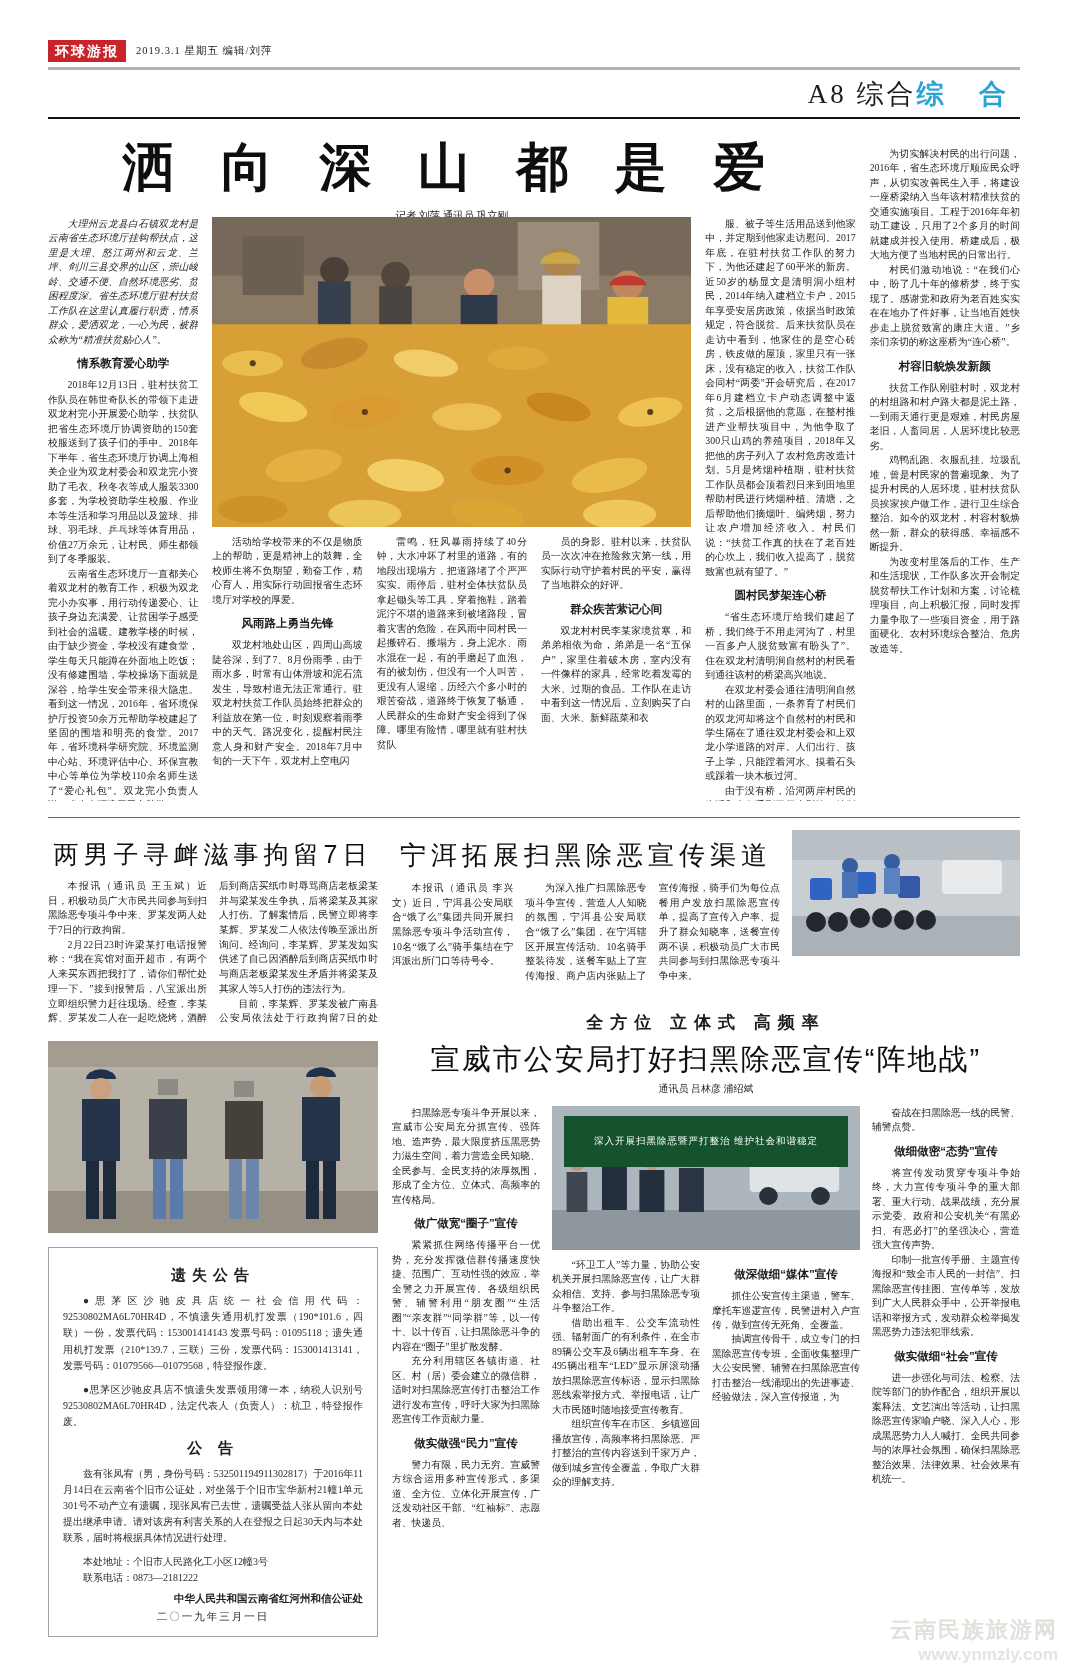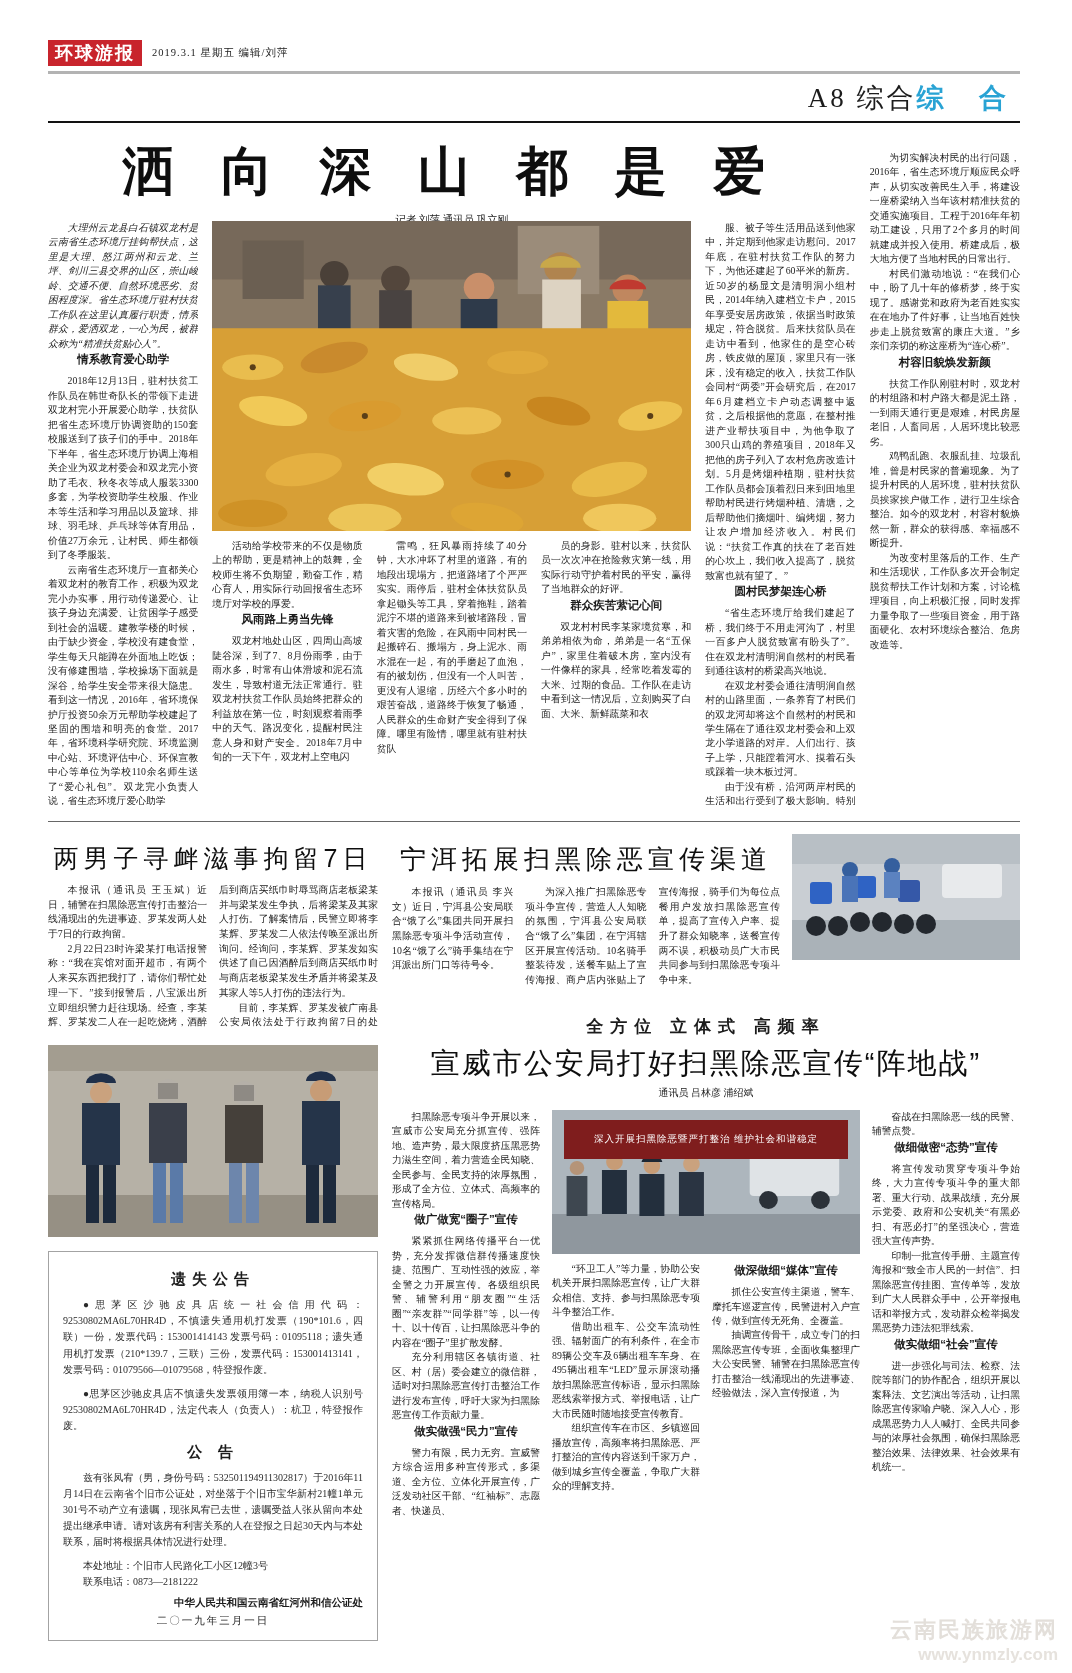--- a/index.html
+++ b/index.html
@@ -2,40 +2,40 @@
 <html><head>
 <meta charset="utf-8">
 <style>
   html,body{margin:0;padding:0;background:#e9e7e3;}
   #page{width:1072px;height:1673px;background:#fff;position:relative;overflow:hidden;
         font-family:"Liberation Serif","DejaVu Serif",serif;color:#1c1c1c;margin:0 auto;}
   .inner{padding:40px 52px 0 48px;}
 
   
   .mast-row{display:flex;align-items:center;gap:10px;border-bottom:3px solid #b3b3b3;padding-bottom:5px;}
-  .logo{background:#c8242c;color:#fff;font-weight:900;font-size:18px;line-height:1;
+  .logo{background:#c8242c;color:#fff;font-weight:900;font-size:14px;line-height:1;
         padding:4px 7px;letter-spacing:2px;font-family:"Liberation Sans","DejaVu Sans",sans-serif;}
   .dateline{font-size:10.5px;color:#222;letter-spacing:1px;}
   .page-row{display:flex;justify-content:flex-end;align-items:flex-end;
             border-bottom:2.5px solid #121212;padding:6px 0 5px;}
   .page-label{font-size:27px;letter-spacing:3px;font-weight:400;}
   .section-label{color:#29a3d4;font-weight:900;font-size:27px;letter-spacing:14px;
                  font-family:"Liberation Sans","DejaVu Sans",sans-serif;}
 
   
   .main-grid{display:grid;grid-template-columns:repeat(6,1fr);column-gap:14px;
              grid-template-rows:86px 318px 266px;margin-top:12px;}
   .headline-block{grid-column:1/6;grid-row:1;text-align:center;}
   h1.main-h{margin:2px 0 0;font-size:52px;font-weight:900;letter-spacing:16px;
             font-family:"Liberation Sans","DejaVu Sans",sans-serif;color:#0e0e0e;white-space:nowrap;}
   .byline{font-size:10.5px;margin-top:6px;color:#222;}
   .m-col{font-size:9.8px;line-height:1.48;text-align:justify;overflow:hidden;}
   .m-col p{margin:0;text-indent:2em;}
   .m-col .lead{font-style:italic;}
-  .subhead{text-align:center;font-weight:700;font-size:11.5px;margin:0 0 6px;text-indent:0;
+  .subhead{text-align:center;font-weight:700;font-size:11.5px;margin:8px 0 6px;text-indent:0;
            font-family:"Liberation Sans","DejaVu Sans",sans-serif;}
   .c1{grid-column:1;grid-row:2/4;}
   .c2{grid-column:2;grid-row:3;}
   .c3{grid-column:3;grid-row:3;}
   .c4{grid-column:4;grid-row:3;}
   .c5{grid-column:5;grid-row:2/4;}
   .c6{grid-column:6;grid-row:1/4;padding-top:16px;}
 
   .photo-frame{position:relative;overflow:hidden;background:#cbb27a;}
   .photo-main{grid-column:2/5;grid-row:2;margin-bottom:8px;}
@@ -66,22 +66,22 @@
           font-family:"Liberation Sans","DejaVu Sans",sans-serif;}
   h2.xw-h{font-size:29px;letter-spacing:2px;margin:6px 0 2px;}
   .xw-by{text-align:center;font-size:10px;margin:2px 0 10px;}
   .xw-grid{display:grid;grid-template-columns:repeat(4,1fr);column-gap:12px;
            grid-template-rows:152px auto;height:498px;overflow:hidden;}
   .xc1{grid-column:1;grid-row:1/3;}
   .xphoto{grid-column:2/4;grid-row:1;margin-bottom:8px;background:#adb6bd;}
   .xc2{grid-column:2;grid-row:2;}
   .xc3{grid-column:3;grid-row:2;}
   .xc4{grid-column:4;grid-row:1/3;}
-  .banner{position:absolute;top:10px;left:4%;width:92%;background:#7f1d1d;color:#fff;
-          font-size:9.5px;letter-spacing:1px;text-align:center;padding:13px 0;
+  .banner{position:absolute;top:10px;left:4%;width:92%;background:#14532d;color:#fff;
+          font-size:9.5px;letter-spacing:1px;text-align:center;padding:19px 0;
           font-family:"Liberation Sans","DejaVu Sans",sans-serif;}
 
   
   .notices{border:1px solid #a3a3a3;margin-top:14px;padding:10px 14px 12px;}
   .notice-h{text-align:center;font-size:15px;font-weight:700;letter-spacing:6px;margin:8px 0;}
   .notice-p{font-size:10px;line-height:1.62;text-indent:2em;text-align:justify;margin:0 0 8px;color:#2a2a2a;}
   .notice-line{font-size:10px;line-height:1.6;margin:0;text-indent:2em;color:#2a2a2a;}
   .notice-issuer{font-size:10.5px;font-weight:700;text-align:right;margin:6px 0 0;}
   .notice-date{font-size:10.5px;text-align:center;margin:4px 0 0;letter-spacing:2px;}
 
@@ -196,21 +196,21 @@
     </div>
 
     <hr class="rule">
 
     <div class="bottom">
 
       <div class="left-col">
         <div>
           <h2 class="art-h det-h">两男子寻衅滋事拘留7日</h2>
           <div class="flow-cols two">
-              <p>本报讯（通讯员 王玉斌）近日，辅警在扫黑除恶宣传打击整治一线涌现出的先进事迹、罗某发两人处于7日的行政拘留。</p>
+              <p>本报讯（通讯员 王玉斌）近日，积极动员广大市民共同参与到扫黑除恶专项斗争中来、罗某发两人处于7日的行政拘留。</p>
               <p>2月22日23时许梁某打电话报警称：“我在宾馆对面开超市，有两个人来买东西把我打了，请你们帮忙处理一下。”接到报警后，八宝派出所立即组织警力赶往现场。经查，李某辉、罗某发二人在一起吃烧烤，酒醉后到商店买纸巾时辱骂商店老板梁某并与梁某发生争执，后将梁某及其家人打伤。了解案情后，民警立即将李某辉、罗某发二人依法传唤至派出所询问。经询问，李某辉、罗某发如实供述了自己因酒醉后到商店买纸巾时与商店老板梁某发生矛盾并将梁某及其家人等5人打伤的违法行为。</p>
               <p>目前，李某辉、罗某发被广南县公安局依法处于行政拘留7日的处罚。</p>
             </div>
         </div>
 
         <div class="photo-frame photo-police">
           <svg viewBox="0 0 330 192" preserveAspectRatio="none">
             <rect x="0" y="0" width="330" height="192" fill="#b6b1a6"></rect>
             <rect x="0" y="150" width="330" height="42" fill="#969084"></rect>
             <rect x="0" y="0" width="330" height="26" fill="#a39d90"></rect>

